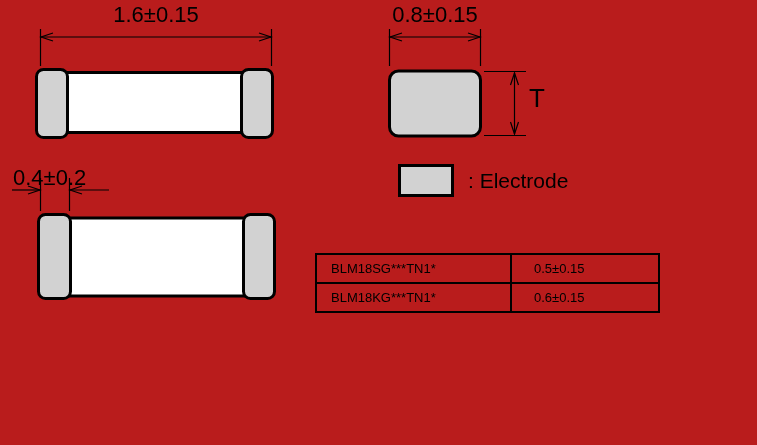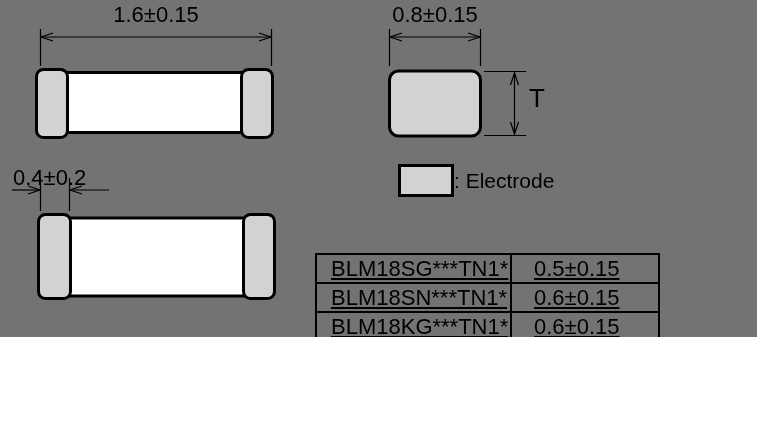--- a/index.html
+++ b/index.html
@@ -1,19 +1,19 @@
 <!DOCTYPE html>
 <html><head>
 <meta charset="utf-8">
 <style>
   html,body{margin:0;padding:0;background:#fff;}
   #canvas{
     position:relative;
-    width:757px;height:337px;
-    background:#737373;
+    width:757px;height:445px;
+    background:#b91c1c;
     font-family:"Liberation Sans", sans-serif;
     color:#000;
     overflow:hidden;
   }
   #drawing-svg{position:absolute;left:0;top:0;}
   .dim-label{
     position:absolute;
     font-size:22px;
     line-height:1;
     white-space:nowrap;
@@ -23,34 +23,34 @@
   #legend{
     position:absolute;left:398px;top:164px;
     display:flex;align-items:center;
   }
   #legend-swatch{
     width:50px;height:27px;
     background:#d2d2d2;
     border:3px solid #000;
   }
   #legend-label{
+    margin-left:14px;
     font-size:21px;
     white-space:nowrap;
   }
   #thickness-table{
     position:absolute;left:315px;top:253px;
     border-collapse:collapse;
   }
   #thickness-table td{
     border:2.5px solid #000;
     height:27px;
-    font-size:22px;
+    font-size:13px;
     vertical-align:middle;
     white-space:nowrap;
-    text-decoration:underline;
   }
   td.part-cell{width:179px;padding:0 0 0 14px;}
   td.thick-cell{width:124px;padding:0 0 0 22px;}
   #units-note{
     position:absolute;right:8px;top:404px;
     font-size:20px;
   }
 </style>
 </head>
 <body>
@@ -122,24 +122,20 @@
     <div id="legend-label">: Electrode</div>
   </div>
 
   <table id="thickness-table">
     <tbody>
       <tr>
         <td class="part-cell">BLM18SG***TN1*</td>
         <td class="thick-cell">0.5±0.15</td>
       </tr>
       <tr>
-        <td class="part-cell">BLM18SN***TN1*</td>
-        <td class="thick-cell">0.6±0.15</td>
-      </tr>
-      <tr>
         <td class="part-cell">BLM18KG***TN1*</td>
         <td class="thick-cell">0.6±0.15</td>
       </tr>
     </tbody>
   </table>
 
 
 </div>
 
 </body></html>

